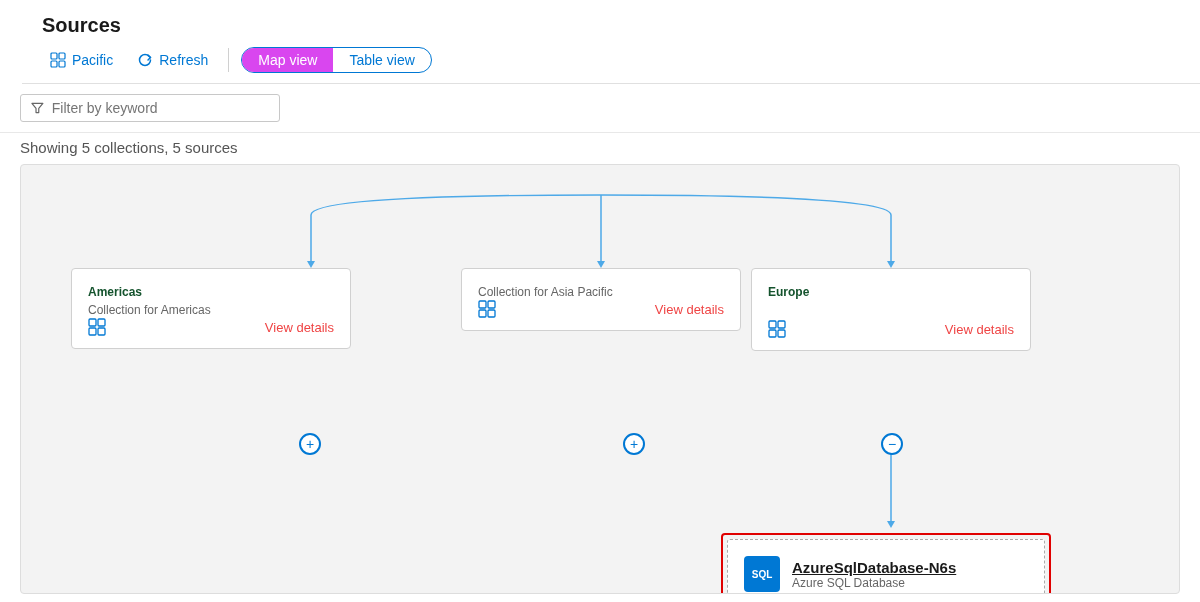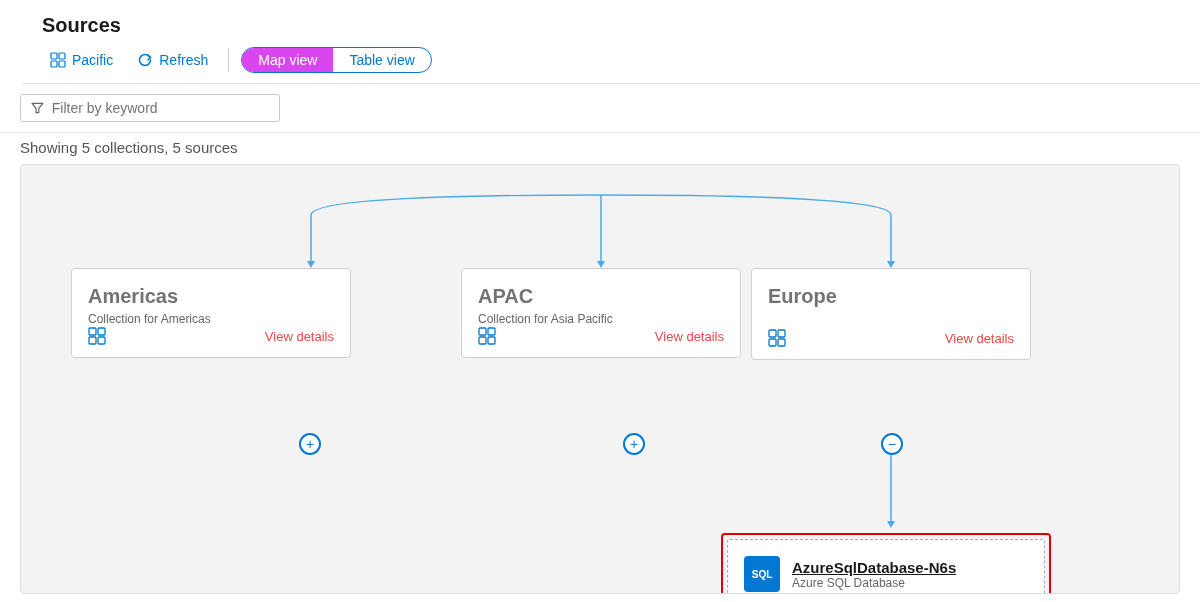--- a/index.html
+++ b/index.html
@@ -107,23 +107,23 @@
     
     .collection-card {
       position: absolute;
       background: #fff;
       border: 1px solid #d0d0d0;
       border-radius: 4px;
       width: 280px;
       padding: 16px 16px 12px 16px;
     }
     .card-title {
-      font-size: 20px;
+      font-size: 12px;
       font-weight: 600;
-      color: #737373;
+      color: #14532d;
       margin-bottom: 4px;
     }
     .card-subtitle {
       font-size: 12px;
       color: #666;
       margin-bottom: 1px;
     }
     .card-footer {
       display: flex;
       align-items: center;
@@ -271,21 +271,20 @@
         <rect x="1" y="10" width="7" height="7" rx="1" stroke="#0078d4" stroke-width="1.3" fill="none"></rect>
         <rect x="10" y="10" width="7" height="7" rx="1" stroke="#0078d4" stroke-width="1.3" fill="none"></rect>
       </svg>
       <button class="card-view-details">View details</button>
     </div>
   </div>
 
   <div class="circle-btn" style="left:278px; top:268px;">+</div>
 
   <div class="collection-card" style="left:440px; top:103px;">
-    <div class="card-title">APAC</div>
     <div class="card-subtitle">Collection for Asia Pacific</div>
     <div class="card-footer">
       <svg width="18" height="18" viewBox="0 0 18 18" fill="none">
         <rect x="1" y="1" width="7" height="7" rx="1" stroke="#0078d4" stroke-width="1.3" fill="none"></rect>
         <rect x="10" y="1" width="7" height="7" rx="1" stroke="#0078d4" stroke-width="1.3" fill="none"></rect>
         <rect x="1" y="10" width="7" height="7" rx="1" stroke="#0078d4" stroke-width="1.3" fill="none"></rect>
         <rect x="10" y="10" width="7" height="7" rx="1" stroke="#0078d4" stroke-width="1.3" fill="none"></rect>
       </svg>
       <button class="card-view-details">View details</button>
     </div>

